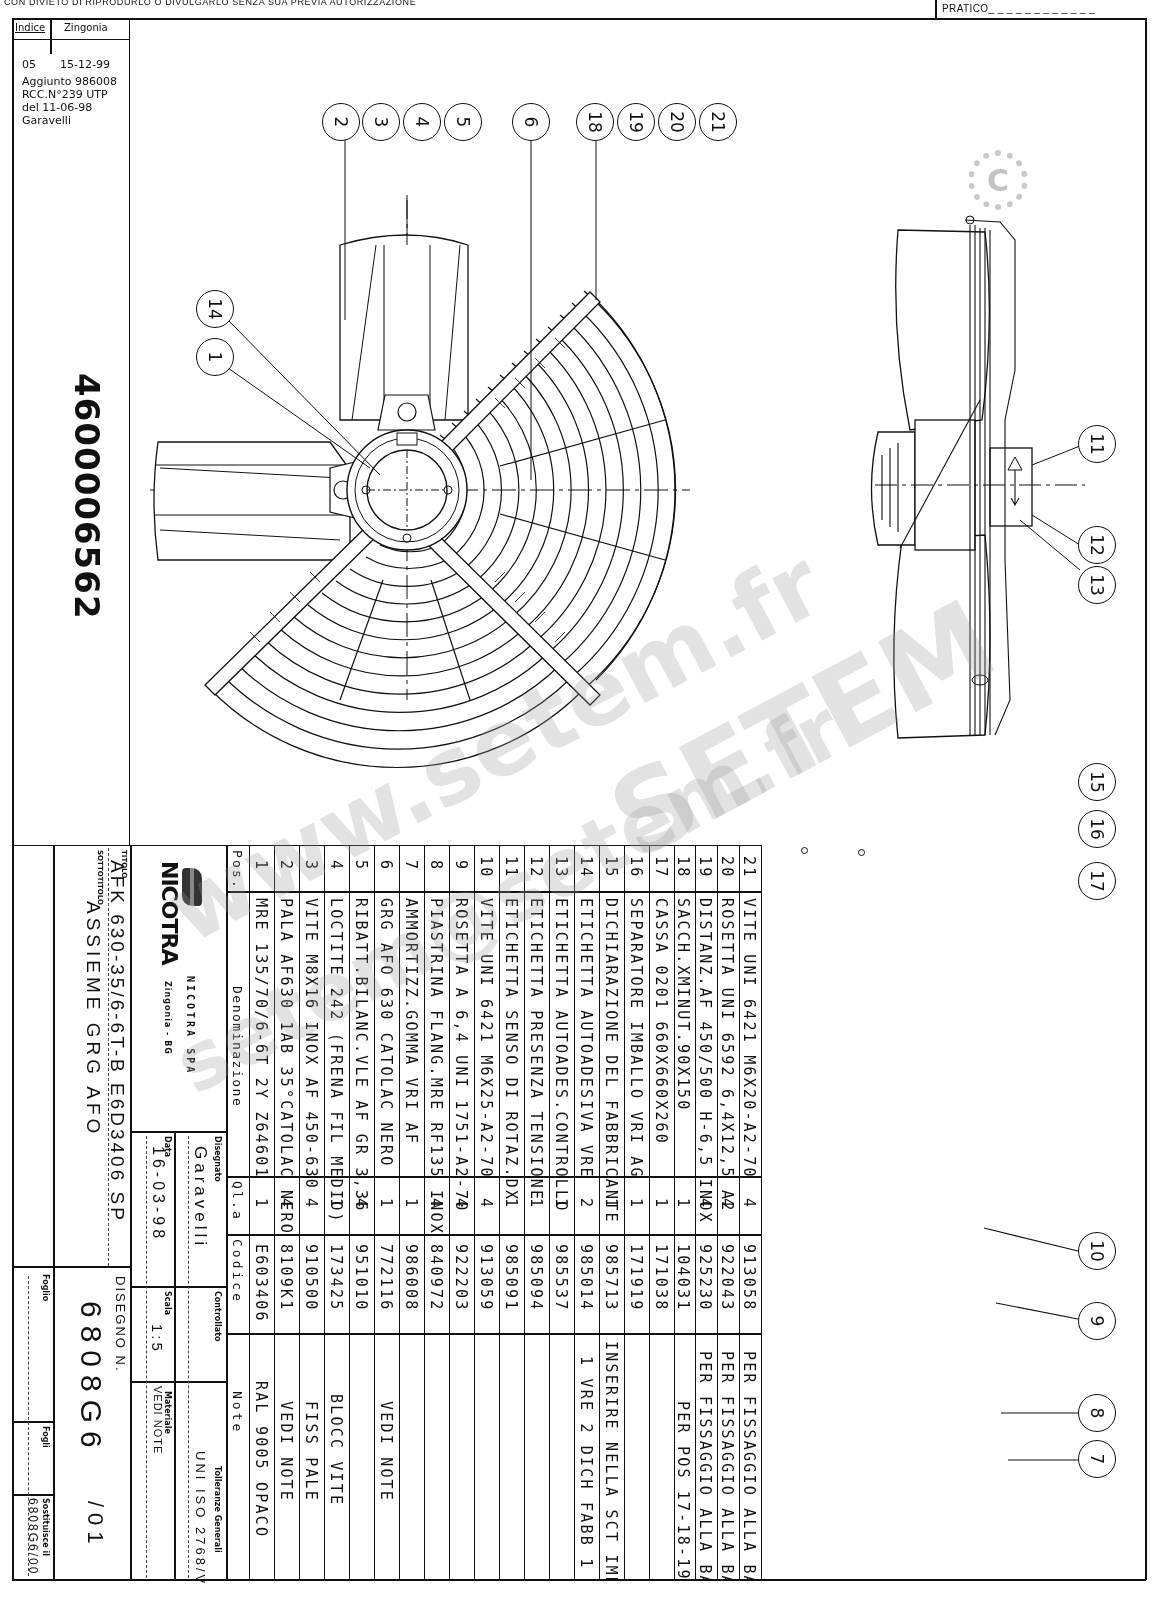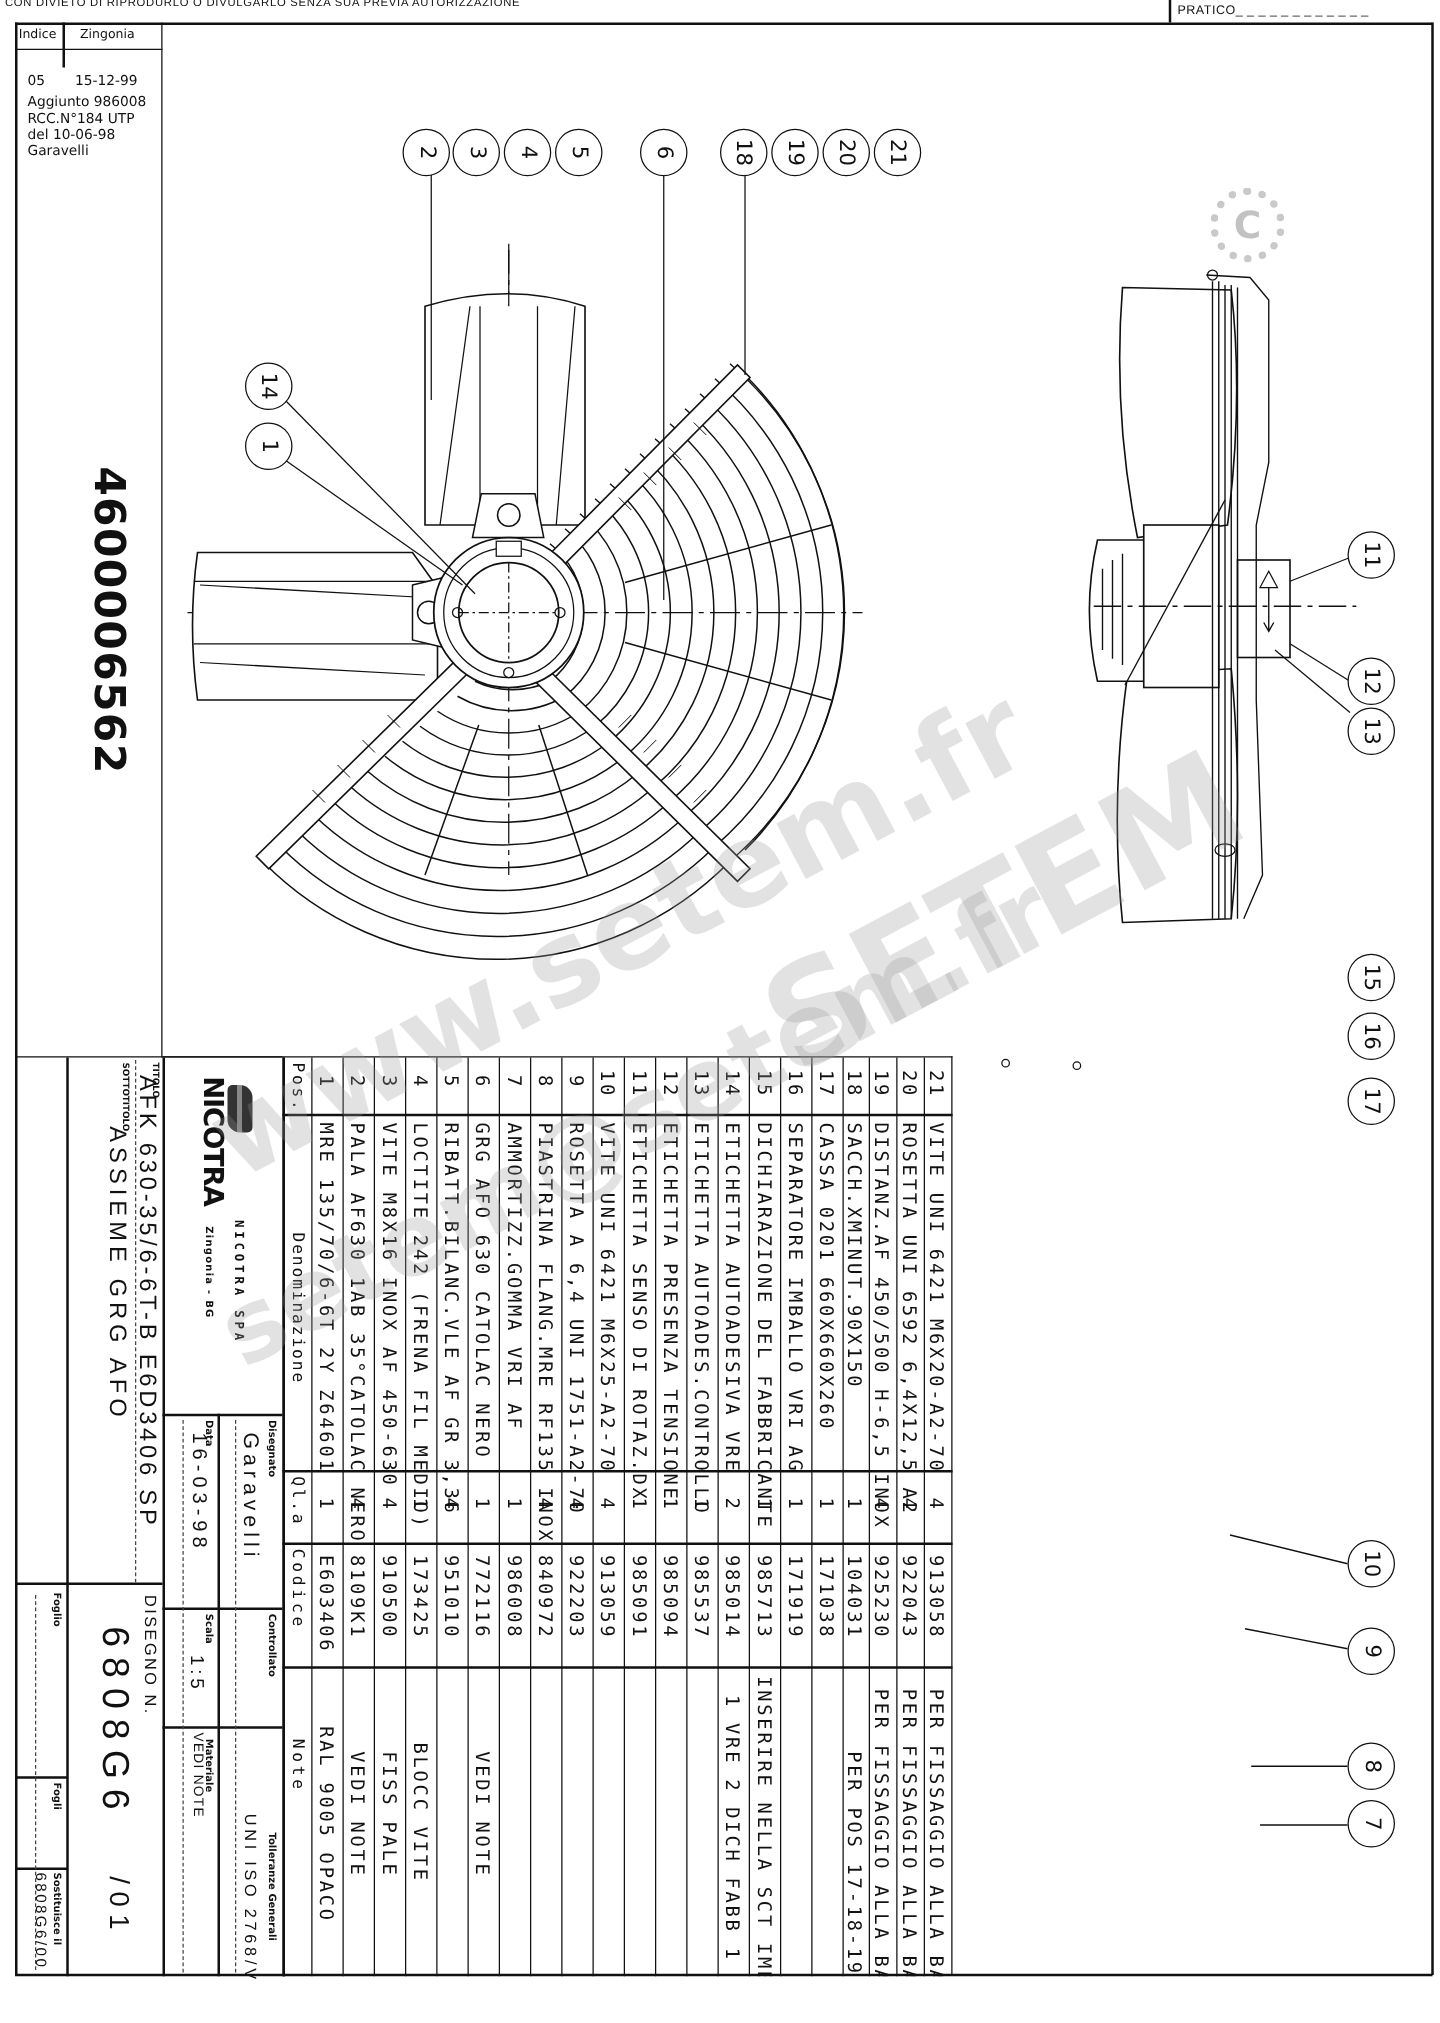--- a/index.html
+++ b/index.html
@@ -29,30 +29,30 @@
 <div class="abs thin" style="left:942px; top:3px; font-size:10px; letter-spacing:0.4px;">PRATICO_ _ _ _ _ _ _ _ _ _ _ _</div>
 
 <div class="line" style="left:12px; top:18px; width:1134px; height:1.5px;"></div>
 <div class="line" style="left:12px; top:18px; width:1.5px; height:1562px;"></div>
 <div class="line" style="left:1145px; top:18px; width:1.5px; height:1562px;"></div>
 <div class="line" style="left:12px; top:1579px; width:1134px; height:1.5px;"></div>
 
 <div class="abs" style="left:12px; top:18px; width:118px; height:828px; border-right:1.5px solid #111; box-sizing:border-box;">
   <div class="abs" style="left:0; top:0; width:118px; height:22px; border-bottom:1.5px solid #111; box-sizing:border-box;"></div>
   <div class="line" style="left:38px; top:0; width:1.5px; height:36px;"></div>
-  <div class="abs" style="left:3px; top:4px; font-size:10px; font-family:'DejaVu Sans', sans-serif;">Indice</div>
+  <div class="abs" style="left:3px; top:4px; font-size:10px; font-family:'DejaVu Sans', sans-serif;text-decoration:underline;">Indice</div>
   <div class="abs" style="left:52px; top:4px; font-size:10px; font-family:'DejaVu Sans', sans-serif;">Zingonia</div>
   <div class="abs" style="left:10px; top:40px; font-size:11px; font-family:'DejaVu Sans', sans-serif; line-height:13px;">
     <div style="display:flex; gap:24px;">
       <span>05</span>
       <span>15-12-99</span>
     </div>
     <div style="margin-top:4px;">Aggiunto 986008</div>
-    <div>RCC.N°184    UTP</div>
-    <div>del 10-06-98</div>
+    <div>RCC.N°239    UTP</div>
+    <div>del 11-06-98</div>
     <div>Garavelli</div>
   </div>
 
   <div class="rot" style="left:95px; top:355px; font-family:'DejaVu Sans', sans-serif; font-weight:bold; font-size:34px; letter-spacing:1px;">4600006562</div>
 </div>
 
 <svg class="abs" style="left:130px; top:90px;" width="720" height="740" viewBox="130 90 720 740">
 
   <line x1="150" y1="490" x2="690" y2="490" stroke="#111" stroke-width="1" stroke-dasharray="24,5,4,5"></line>
   <line x1="407" y1="195" x2="407" y2="700" stroke="#111" stroke-width="1" stroke-dasharray="24,5,4,5"></line>

